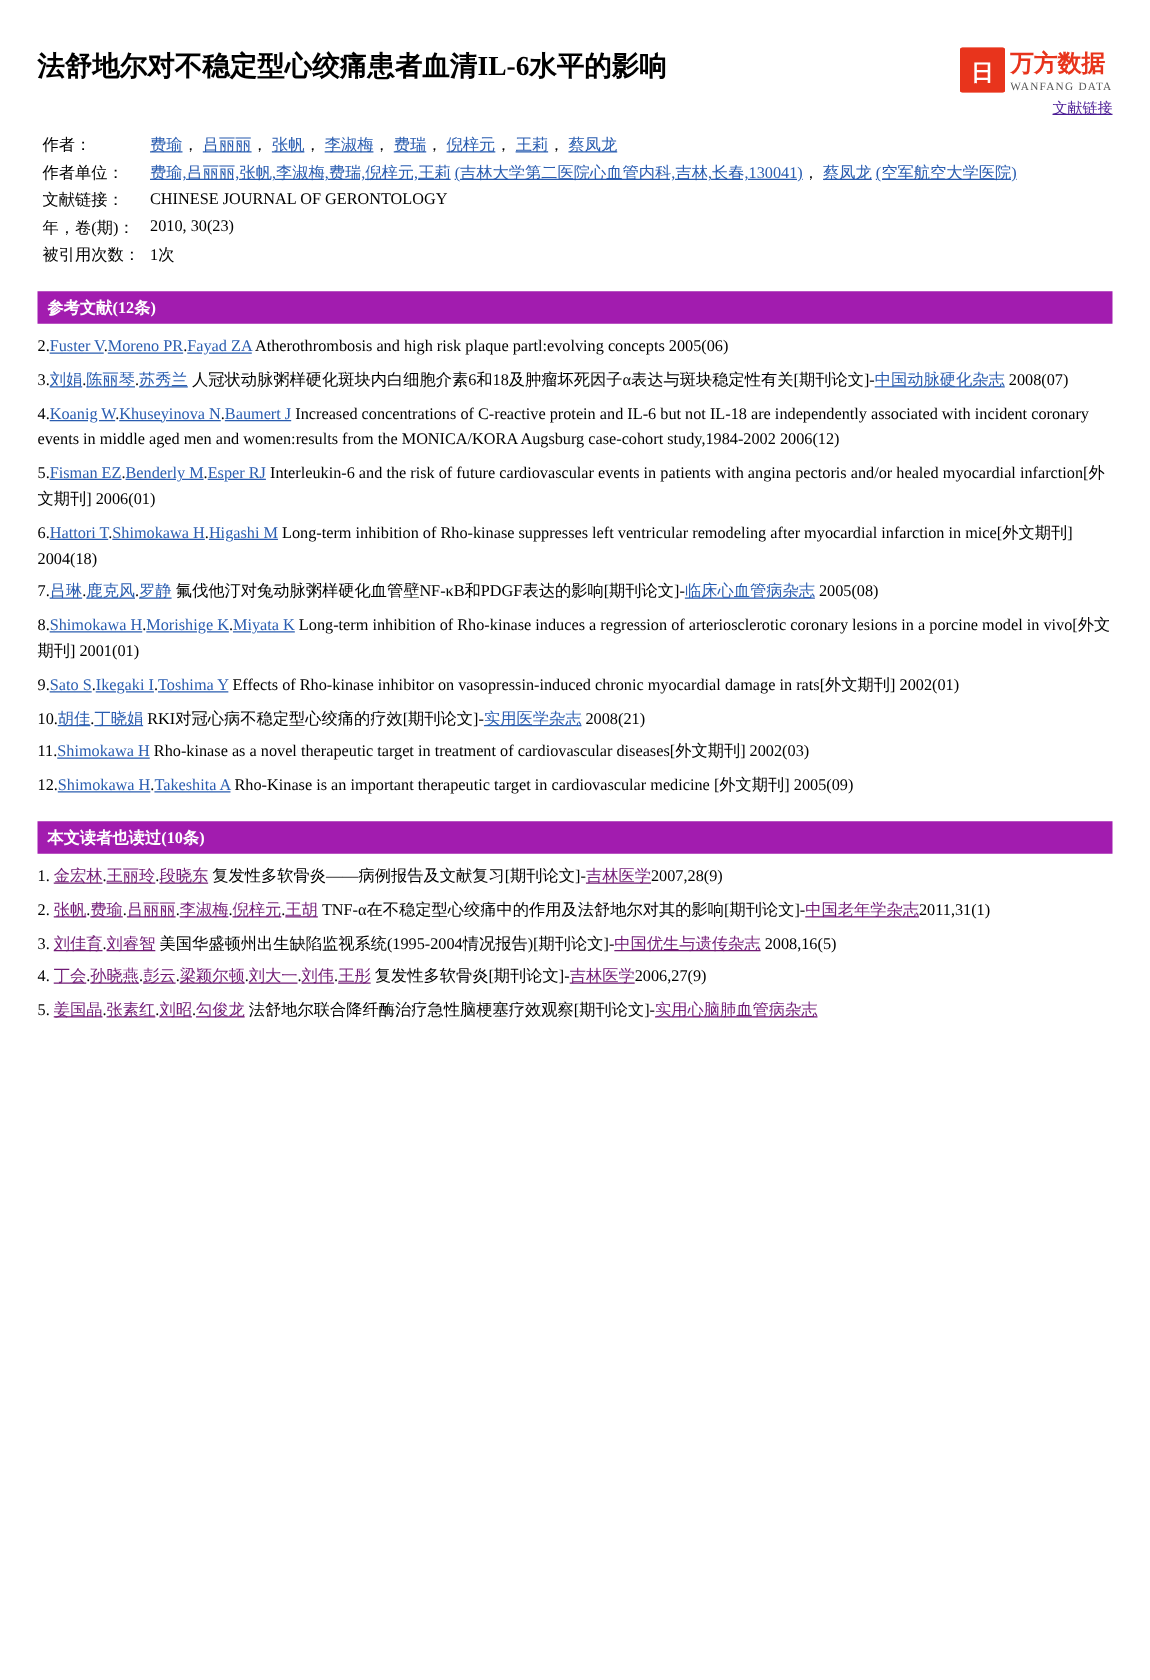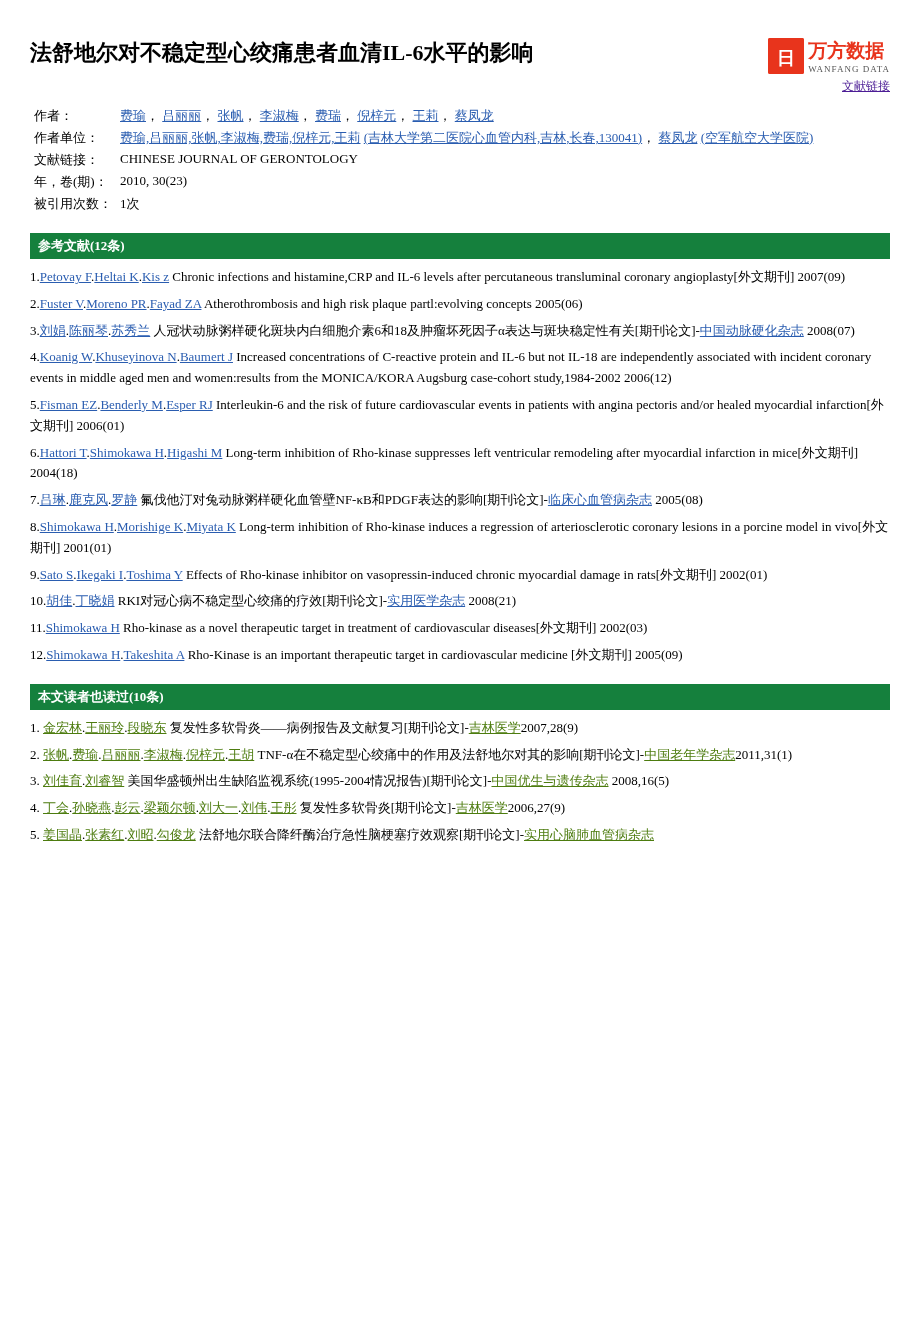--- a/index.html
+++ b/index.html
@@ -72,21 +72,21 @@
       gap: 3px;
     }
     .badge {
       border: 1px solid #666;
       padding: 0 2px;
       font-size: 10px;
       color: #333;
       line-height: 14px;
     }
     .section-header {
-      background: #15803d;
+      background: #a21caf;
       color: white;
       padding: 4px 8px;
       font-size: 13px;
       font-weight: bold;
       margin-top: 18px;
       margin-bottom: 8px;
     }
     .ref-list {
       list-style: none;
       padding: 0;
@@ -99,21 +99,21 @@
     .ref-list li a {
       color: #2a5db0;
       text-decoration: underline;
     }
     .read-list li {
       margin-bottom: 6px;
       line-height: 1.6;
       font-size: 13px;
     }
     .read-list li a {
-      color: #4d7c0f;
+      color: #701a75;
       text-decoration: underline;
     }
   </style>
 </head>
 <body>
 
 <div class="header-area">
   <h1 class="main-title">法舒地尔对不稳定型心绞痛患者血清IL-6水平的影响</h1>
   <div class="logo-area">
     <div class="logo-box">
@@ -170,23 +170,20 @@
   </tr>
 </tbody>
   </table>
 
 <div class="section-header">
   <span>参考文献(12条)</span>
 </div>
 
 <ol class="ref-list">
 
-  <li>
-    1.<a href="#">Petovay F</a>.<a href="#">Heltai K</a>.<a href="#">Kis z</a> Chronic infections and histamine,CRP and IL-6 levels after percutaneous transluminal coronary angioplasty[外文期刊]  2007(09)
-  </li>
 
   <li>
     2.<a href="#">Fuster V</a>.<a href="#">Moreno PR</a>.<a href="#">Fayad ZA</a> Atherothrombosis and high risk plaque partl:evolving concepts  2005(06)
   </li>
 
   <li>
     3.<a href="#">刘娟</a>.<a href="#">陈丽琴</a>.<a href="#">苏秀兰</a> 人冠状动脉粥样硬化斑块内白细胞介素6和18及肿瘤坏死因子α表达与斑块稳定性有关[期刊论文]-<a href="#">中国动脉硬化杂志</a> 2008(07)
   </li>
 
   <li>

